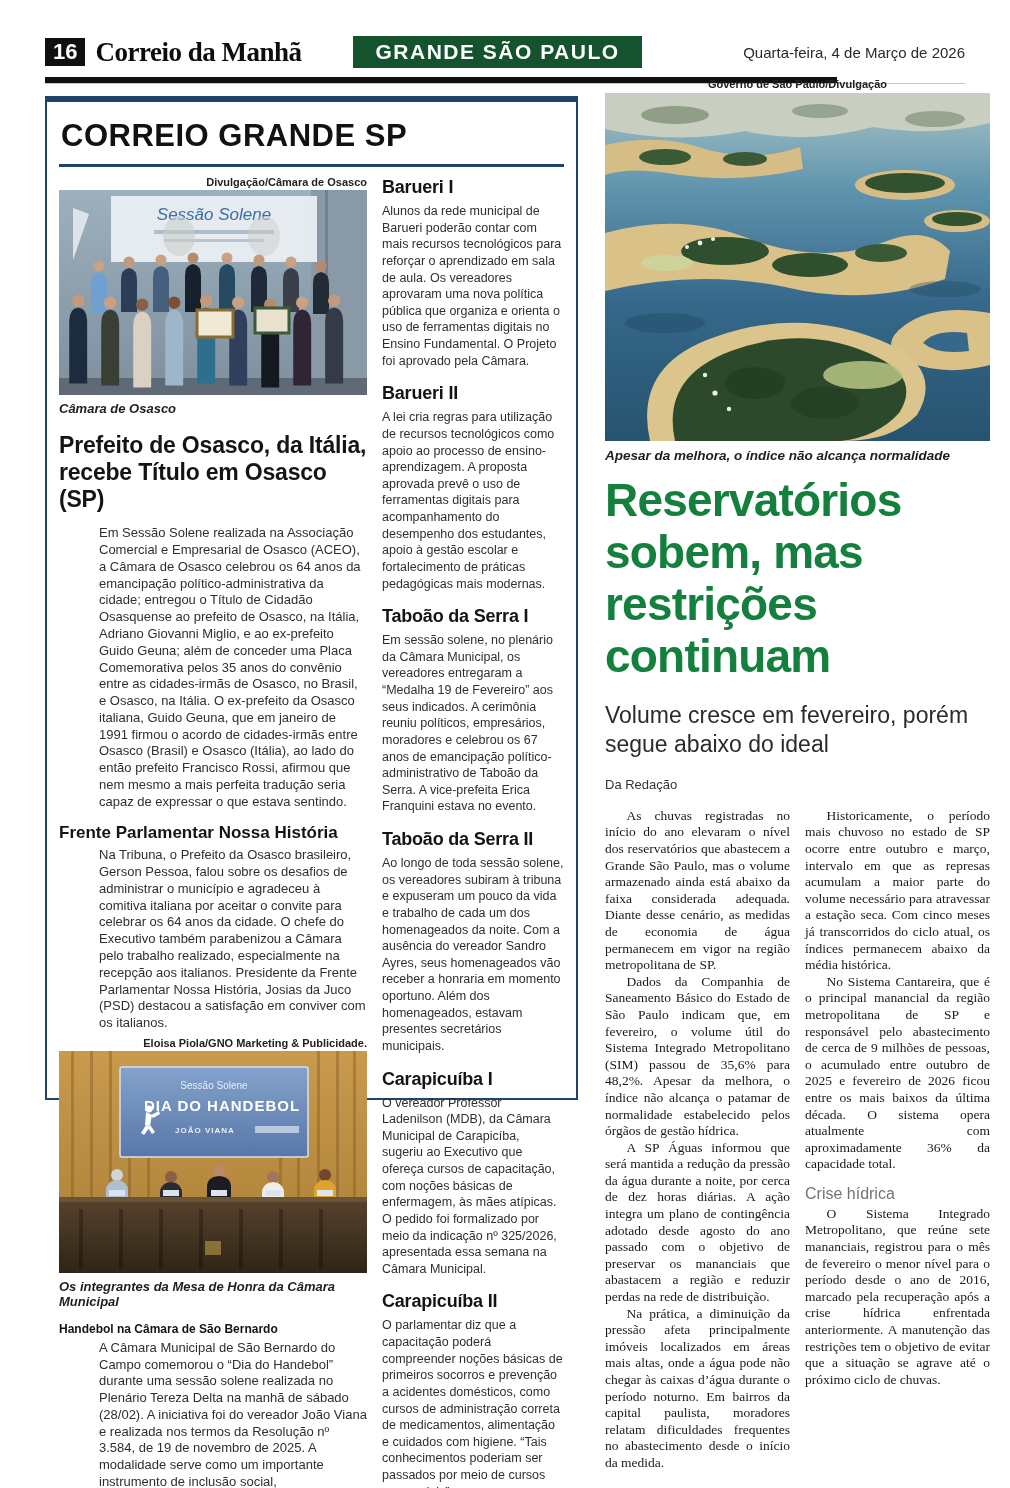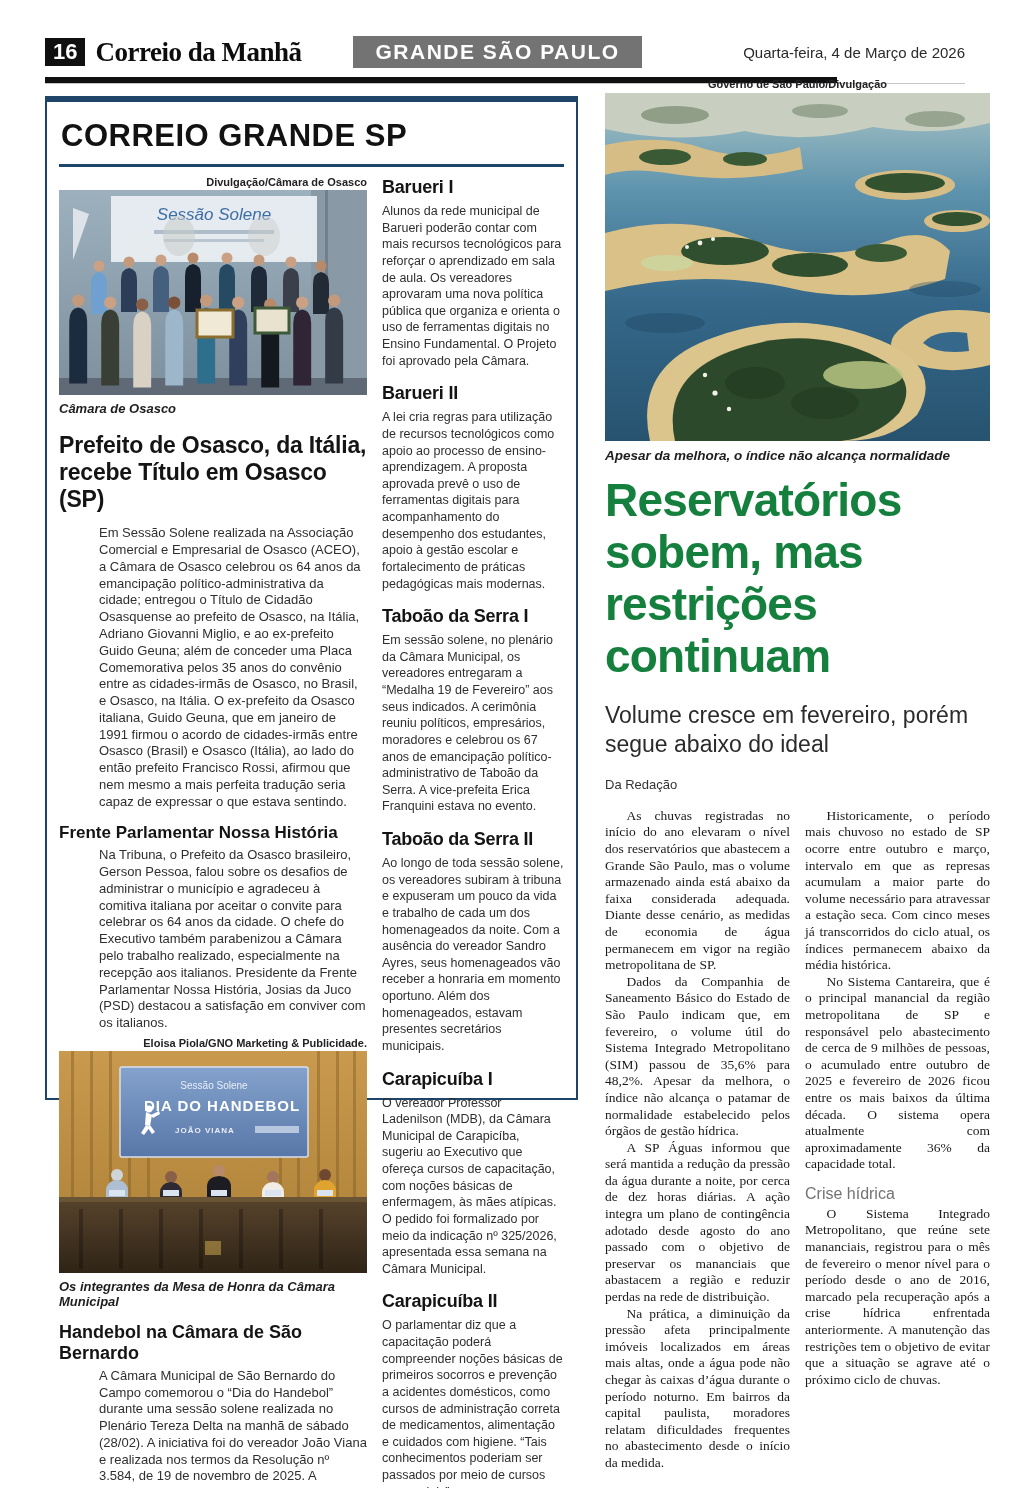--- a/index.html
+++ b/index.html
@@ -7,21 +7,21 @@
   body {
     height:1488px; background:#ffffff; position:relative; overflow:hidden;
     font-family:"Liberation Sans","DejaVu Sans",sans-serif; color:#1c1c1c;
     -webkit-font-smoothing:antialiased;
   }
 
   
   .header { position:absolute; top:36px; left:45px; width:920px; display:flex; align-items:center; }
   .pgnum { background:#101010; color:#fff; font-weight:bold; font-size:22px; padding:2px 8px; line-height:1.1; }
   .masthead { font-family:"Liberation Serif","DejaVu Serif",serif; font-weight:bold; font-size:27px; margin-left:10px; letter-spacing:-0.5px; color:#0d0d0d; }
-  .section-box { background:#737373; color:#fff; font-weight:bold; font-size:21px; letter-spacing:1.5px; padding:4px 22px; margin-left:52px; white-space:nowrap; }
+  .section-box { background:#14532d; color:#fff; font-weight:bold; font-size:21px; letter-spacing:1.5px; padding:4px 22px; margin-left:52px; white-space:nowrap; }
   .date { margin-left:auto; font-size:15px; color:#2a2a2a; }
   .header-rule { position:absolute; top:77px; left:45px; width:920px; height:7px; }
   .header-rule .thick { position:absolute; left:0; top:0; width:792px; height:6px; background:#101010; }
   .header-rule .thin  { position:absolute; left:0; top:6px; width:920px; height:1px; background:#c6c6c6; }
 
   
   .left-box {
     position:absolute; left:45px; top:96px; width:533px; height:1004px;
     border:2px solid #1e4469; border-top-width:6px; padding:8px 12px 12px; background:#fff;
   }
@@ -264,21 +264,21 @@
             <rect x="140" y="158" width="4" height="60"></rect>
           <rect x="180" y="158" width="4" height="60"></rect>
             <rect x="220" y="158" width="4" height="60"></rect>
           <rect x="260" y="158" width="4" height="60"></rect>
         </g>
         <path d="M146,190 h16 v14 h-16 Z" fill="#caa84f" opacity="0.55"></path>
       </svg>
 
       <div class="caption">Os integrantes da Mesa de Honra da Câmara Municipal</div>
 
-      <h3 class="subhead-sans" style="font-size:18px;">Handebol na Câmara de São Bernardo</h3>
+      <h3 class="subhead-sans" style="font-size:12px;">Handebol na Câmara de São Bernardo</h3>
       <p class="body-sans">A Câmara Municipal de São Bernardo do Campo comemorou o “Dia do Handebol” durante uma sessão solene realizada no Plenário Tereza Delta na manhã de sábado (28/02). A iniciativa foi do vereador João Viana e realizada nos termos da Resolução nº 3.584, de 19 de novembro de 2025. A modalidade serve como um importante instrumento de inclusão social, desenvolvimento físico e formação cidadã, além de aprimorar a coordenação motora, o raciocínio e valorizar o trabalho em equipe, contribuindo para a saúde física e mental dos praticantes.</p>
 
     </div>
 
     <div class="col-briefs">
       <div class="brief">
         <h3>Barueri I</h3>
         <p>Alunos da rede municipal de Barueri poderão contar com mais recursos tecnológicos para reforçar o aprendizado em sala de aula. Os vereadores aprovaram uma nova política pública que organiza e orienta o uso de ferramentas digitais no Ensino Fundamental. O Projeto foi aprovado pela Câmara.</p>
       </div>
       <div class="brief">

